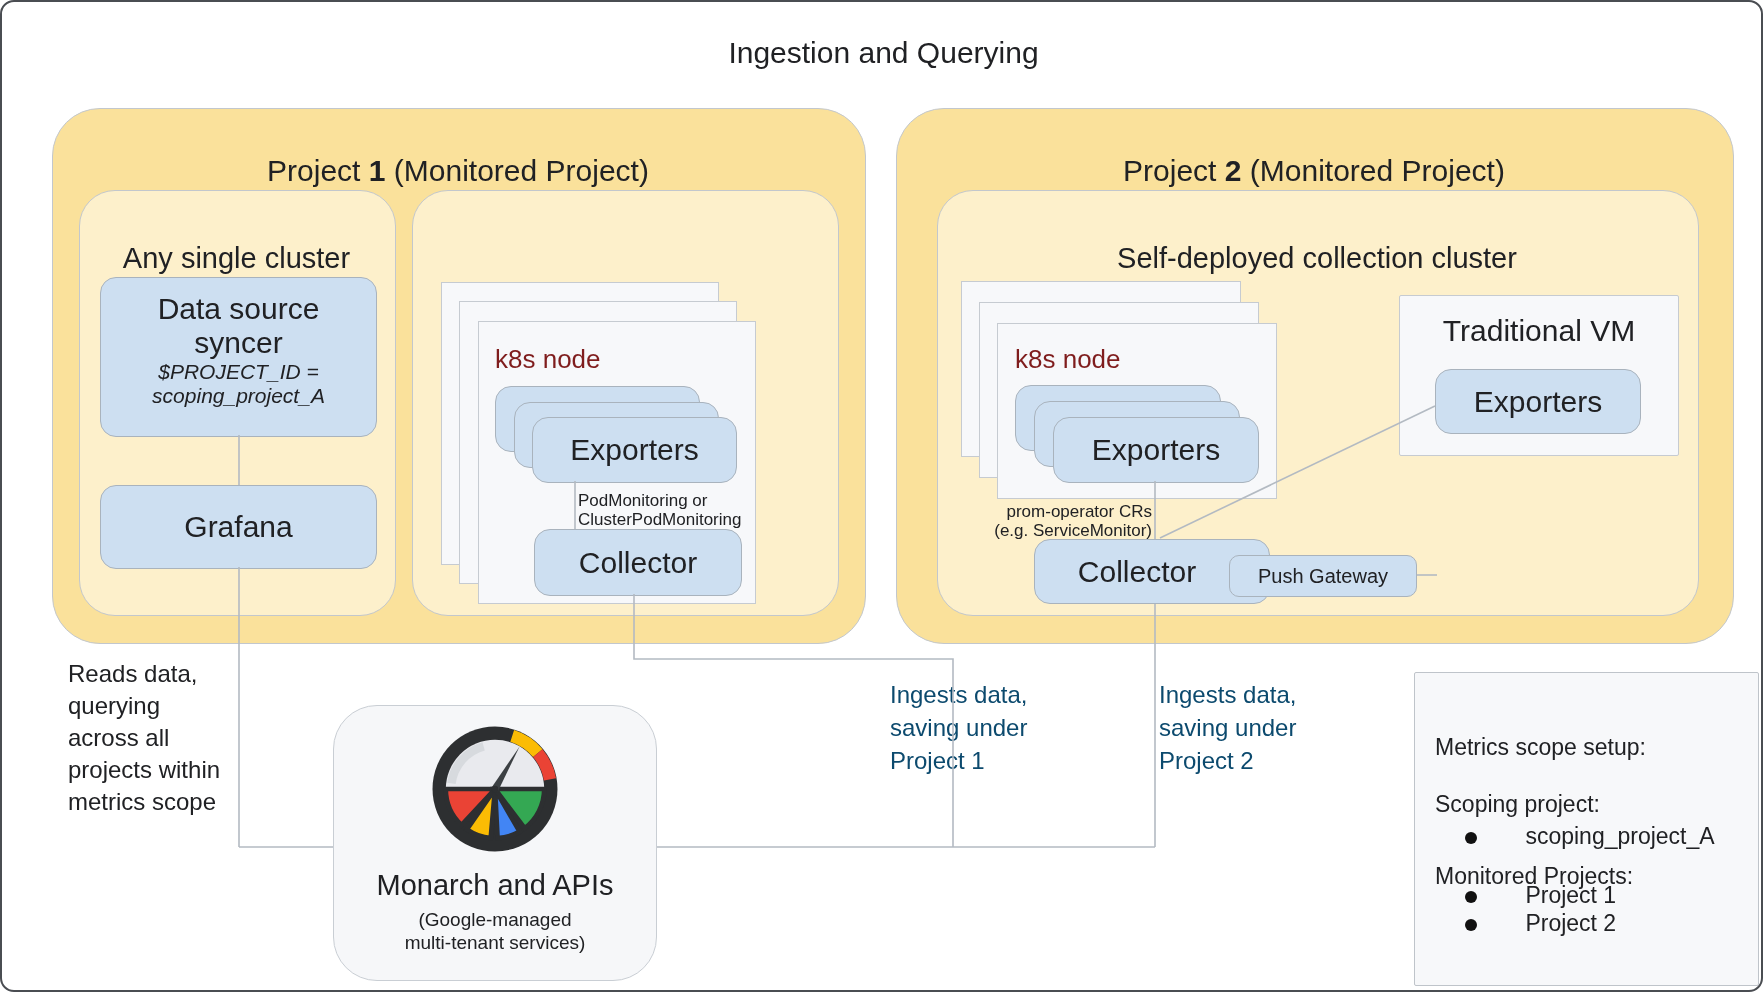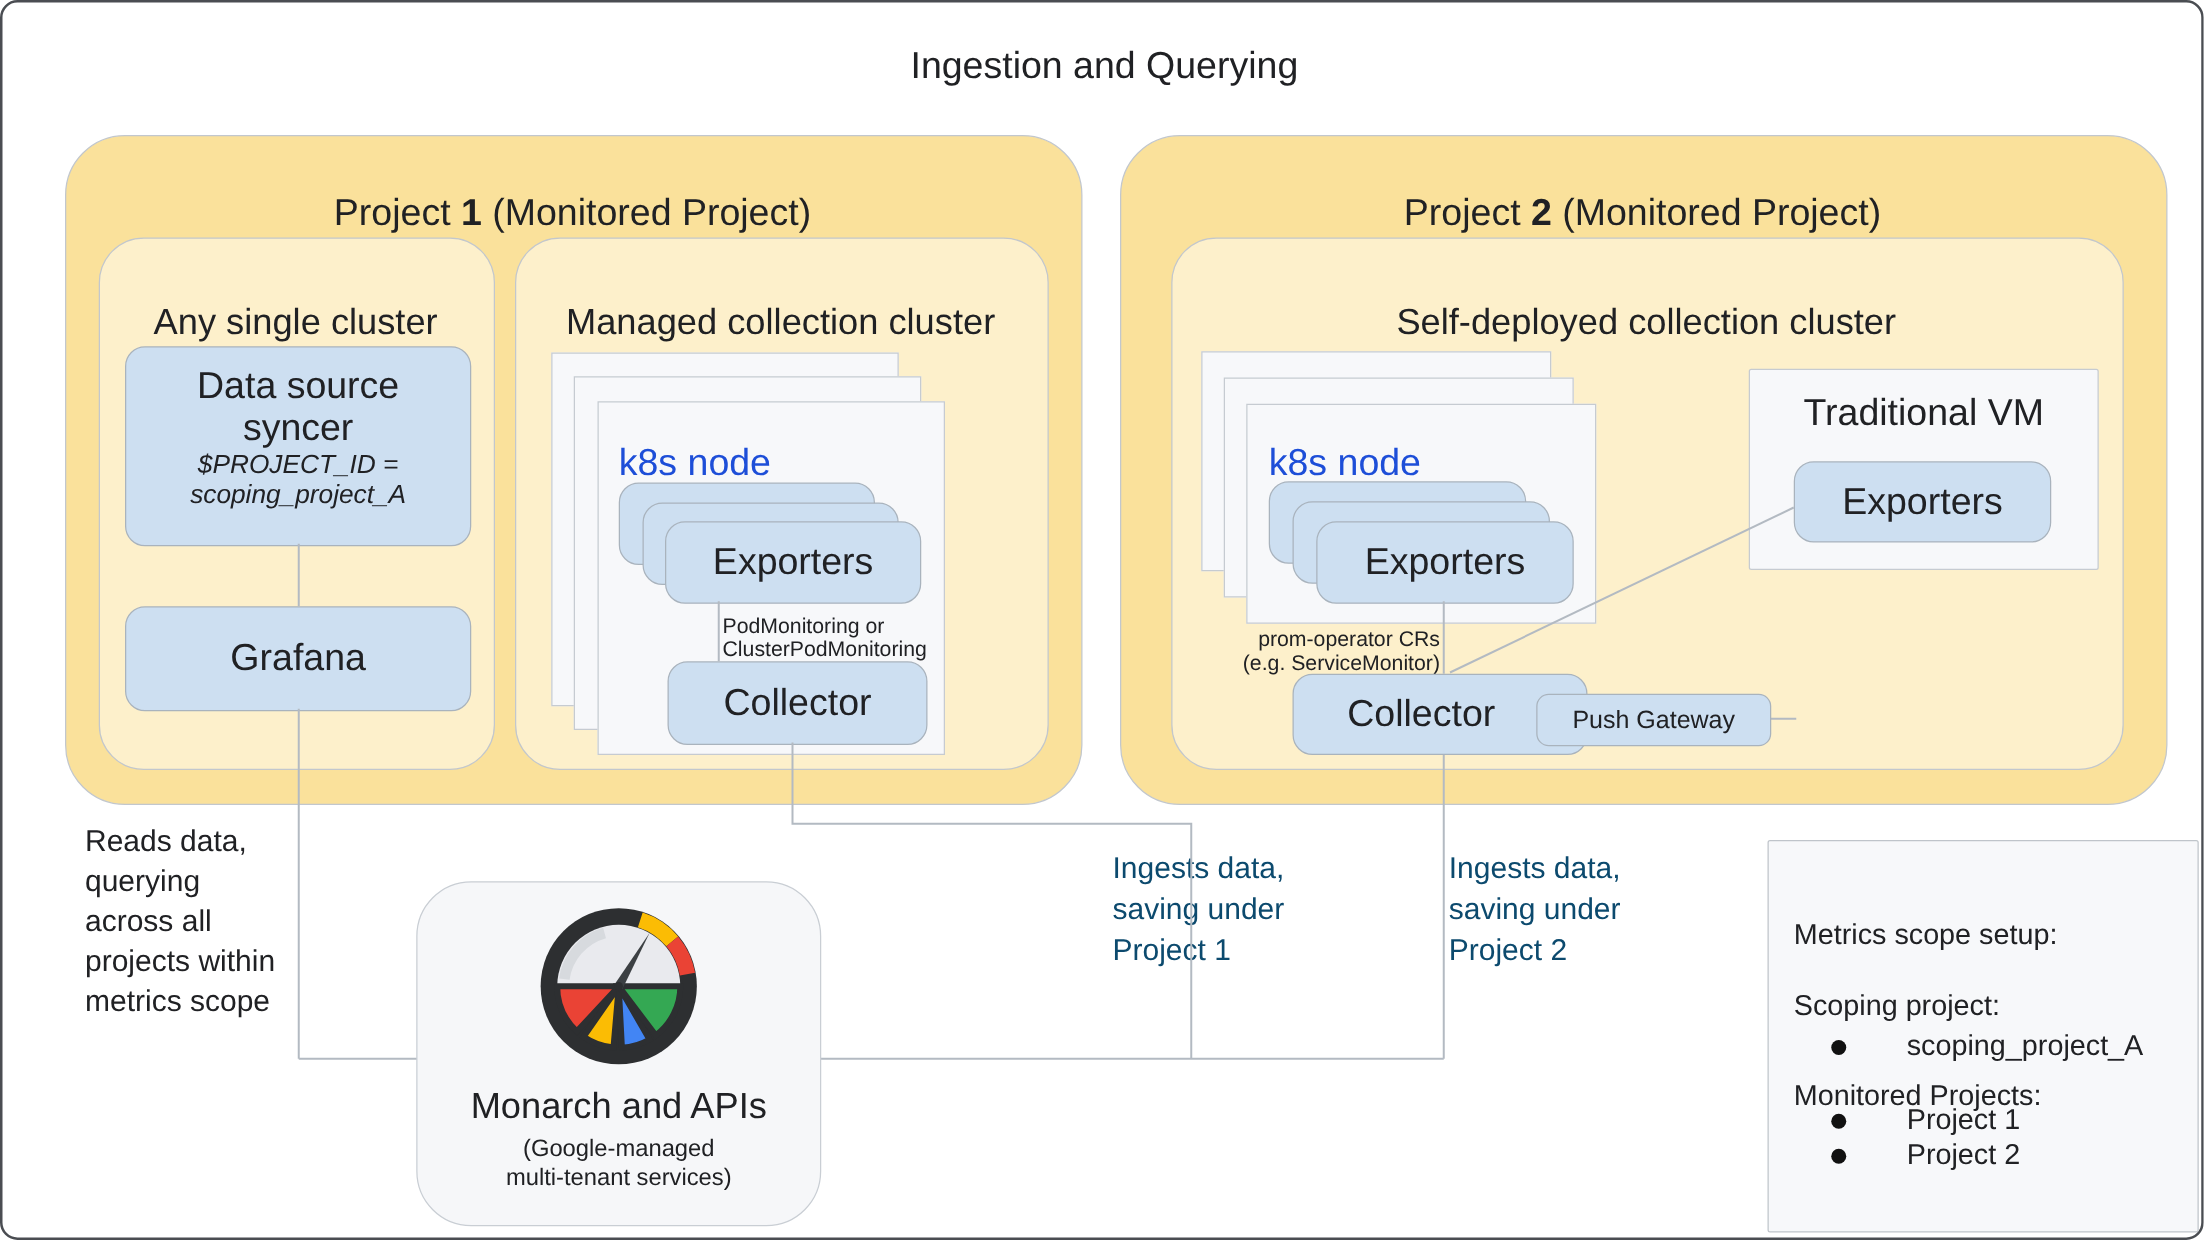--- a/index.html
+++ b/index.html
@@ -11,21 +11,21 @@
   .abs{position:absolute;}
   .center-text{display:flex;align-items:center;justify-content:center;text-align:center;}
   .proj-outer{background:#fae19b;border:1.5px solid #c2c7cd;border-radius:48px;}
   .cluster-inner{background:#fdf0cb;border:1.5px solid #c2c7cd;border-radius:36px;}
   .proj-label{font-size:30px;color:#202124;text-align:center;width:100%;}
   .proj-label b{font-weight:bold;}
   .cluster-label{font-size:29px;color:#202124;text-align:center;width:100%;}
   .card{background:#f7f8fa;border:1.5px solid #c6cbd1;}
   .bluebox{background:#cddff1;border:1.5px solid #a9b3bd;border-radius:16px;}
   .boxlabel{font-size:30px;color:#202124;}
-  .k8slabel{font-size:30px;color:#1d4ed8;margin-top:10px;}
+  .k8slabel{font-size:26px;color:#7f1d1d;}
   .smallcap{font-size:17px;line-height:19px;color:#202124;}
   .sidetext{font-size:24px;line-height:32px;color:#202124;}
   .ingesttext{font-size:24px;line-height:33px;color:#0c4a6e;}
   .monarch-box{background:#f6f7f9;border:1.5px solid #c9ced4;border-radius:44px;z-index:5;}
   .metrics-box{background:#f7f8fa;border:1.5px solid #bfc4ca;border-radius:2px;font-size:23px;color:#202124;}
   .bullet-dot{display:inline-block;width:12px;height:12px;border-radius:50%;background:#111;}
   .pushgw{background:#cddff1;border:1.5px solid #a9b3bd;border-radius:10px;font-size:20px;z-index:4;}
   svg.overlay{position:absolute;left:0;top:0;pointer-events:none;z-index:3;}
   .italic-note{font-size:21px;line-height:24px;font-style:italic;}
 </style>
@@ -49,21 +49,20 @@
       <div class="boxlabel">Data source</div>
       <div class="boxlabel">syncer</div>
       <div class="italic-note">$PROJECT_ID =</div>
       <div class="italic-note">scoping_project_A</div>
     </div>
   </div>
 
   <div class="abs bluebox center-text boxlabel" style="left:98px;top:483px;width:275px;height:82px;">Grafana</div>
 
   <div class="abs cluster-inner" style="left:410px;top:188px;width:425px;height:424px;"></div>
-  <div class="abs cluster-label" style="left:410px;top:240px;width:425px;">Managed collection cluster</div>
 
   <div class="abs card" style="left:439px;top:280px;width:276px;height:281px;"></div>
   <div class="abs card" style="left:457px;top:299px;width:276px;height:281px;"></div>
   <div class="abs card" style="left:476px;top:319px;width:276px;height:281px;">
     <div class="k8slabel" style="position:absolute;left:16px;top:22px;">k8s node</div>
   </div>
 
   <div class="abs bluebox" style="left:493px;top:384px;width:203px;height:64px;"></div>
   <div class="abs bluebox" style="left:512px;top:400px;width:203px;height:64px;"></div>
   <div class="abs bluebox center-text boxlabel" style="left:530px;top:415px;width:203px;height:64px;">Exporters</div>

